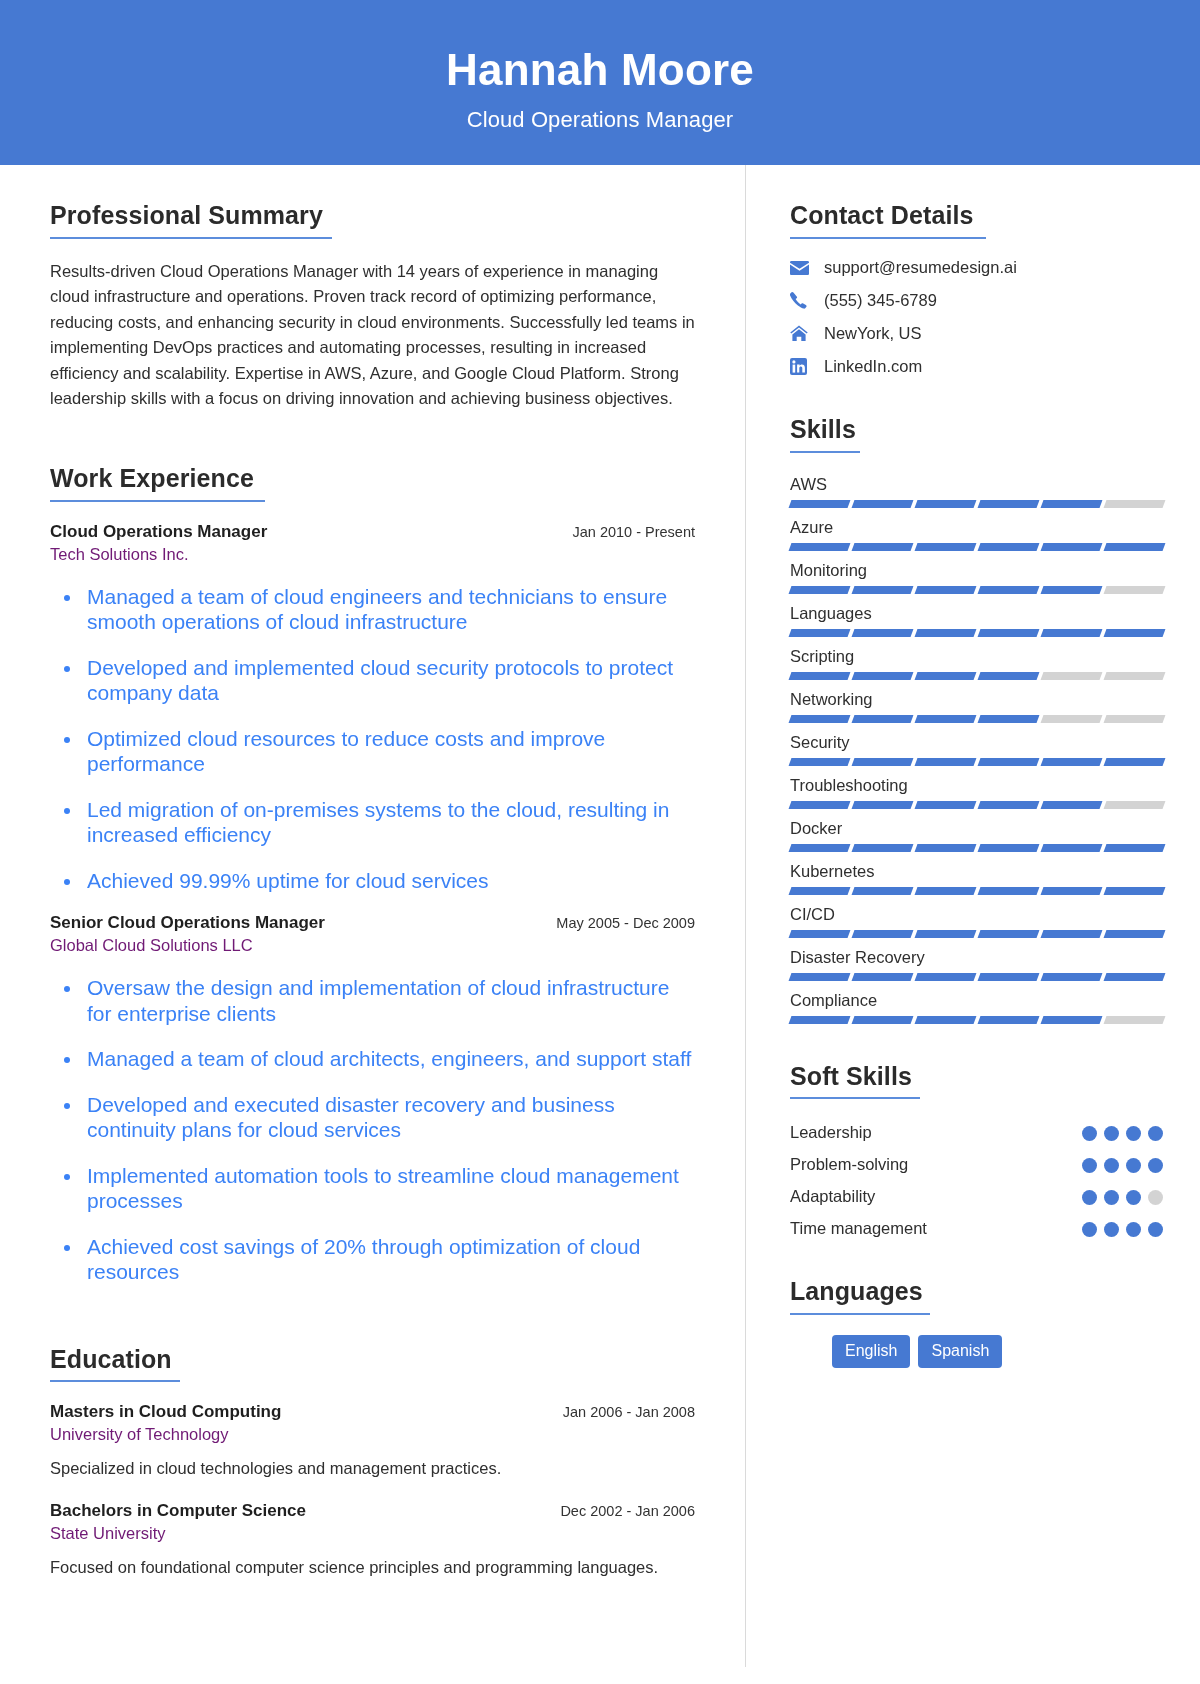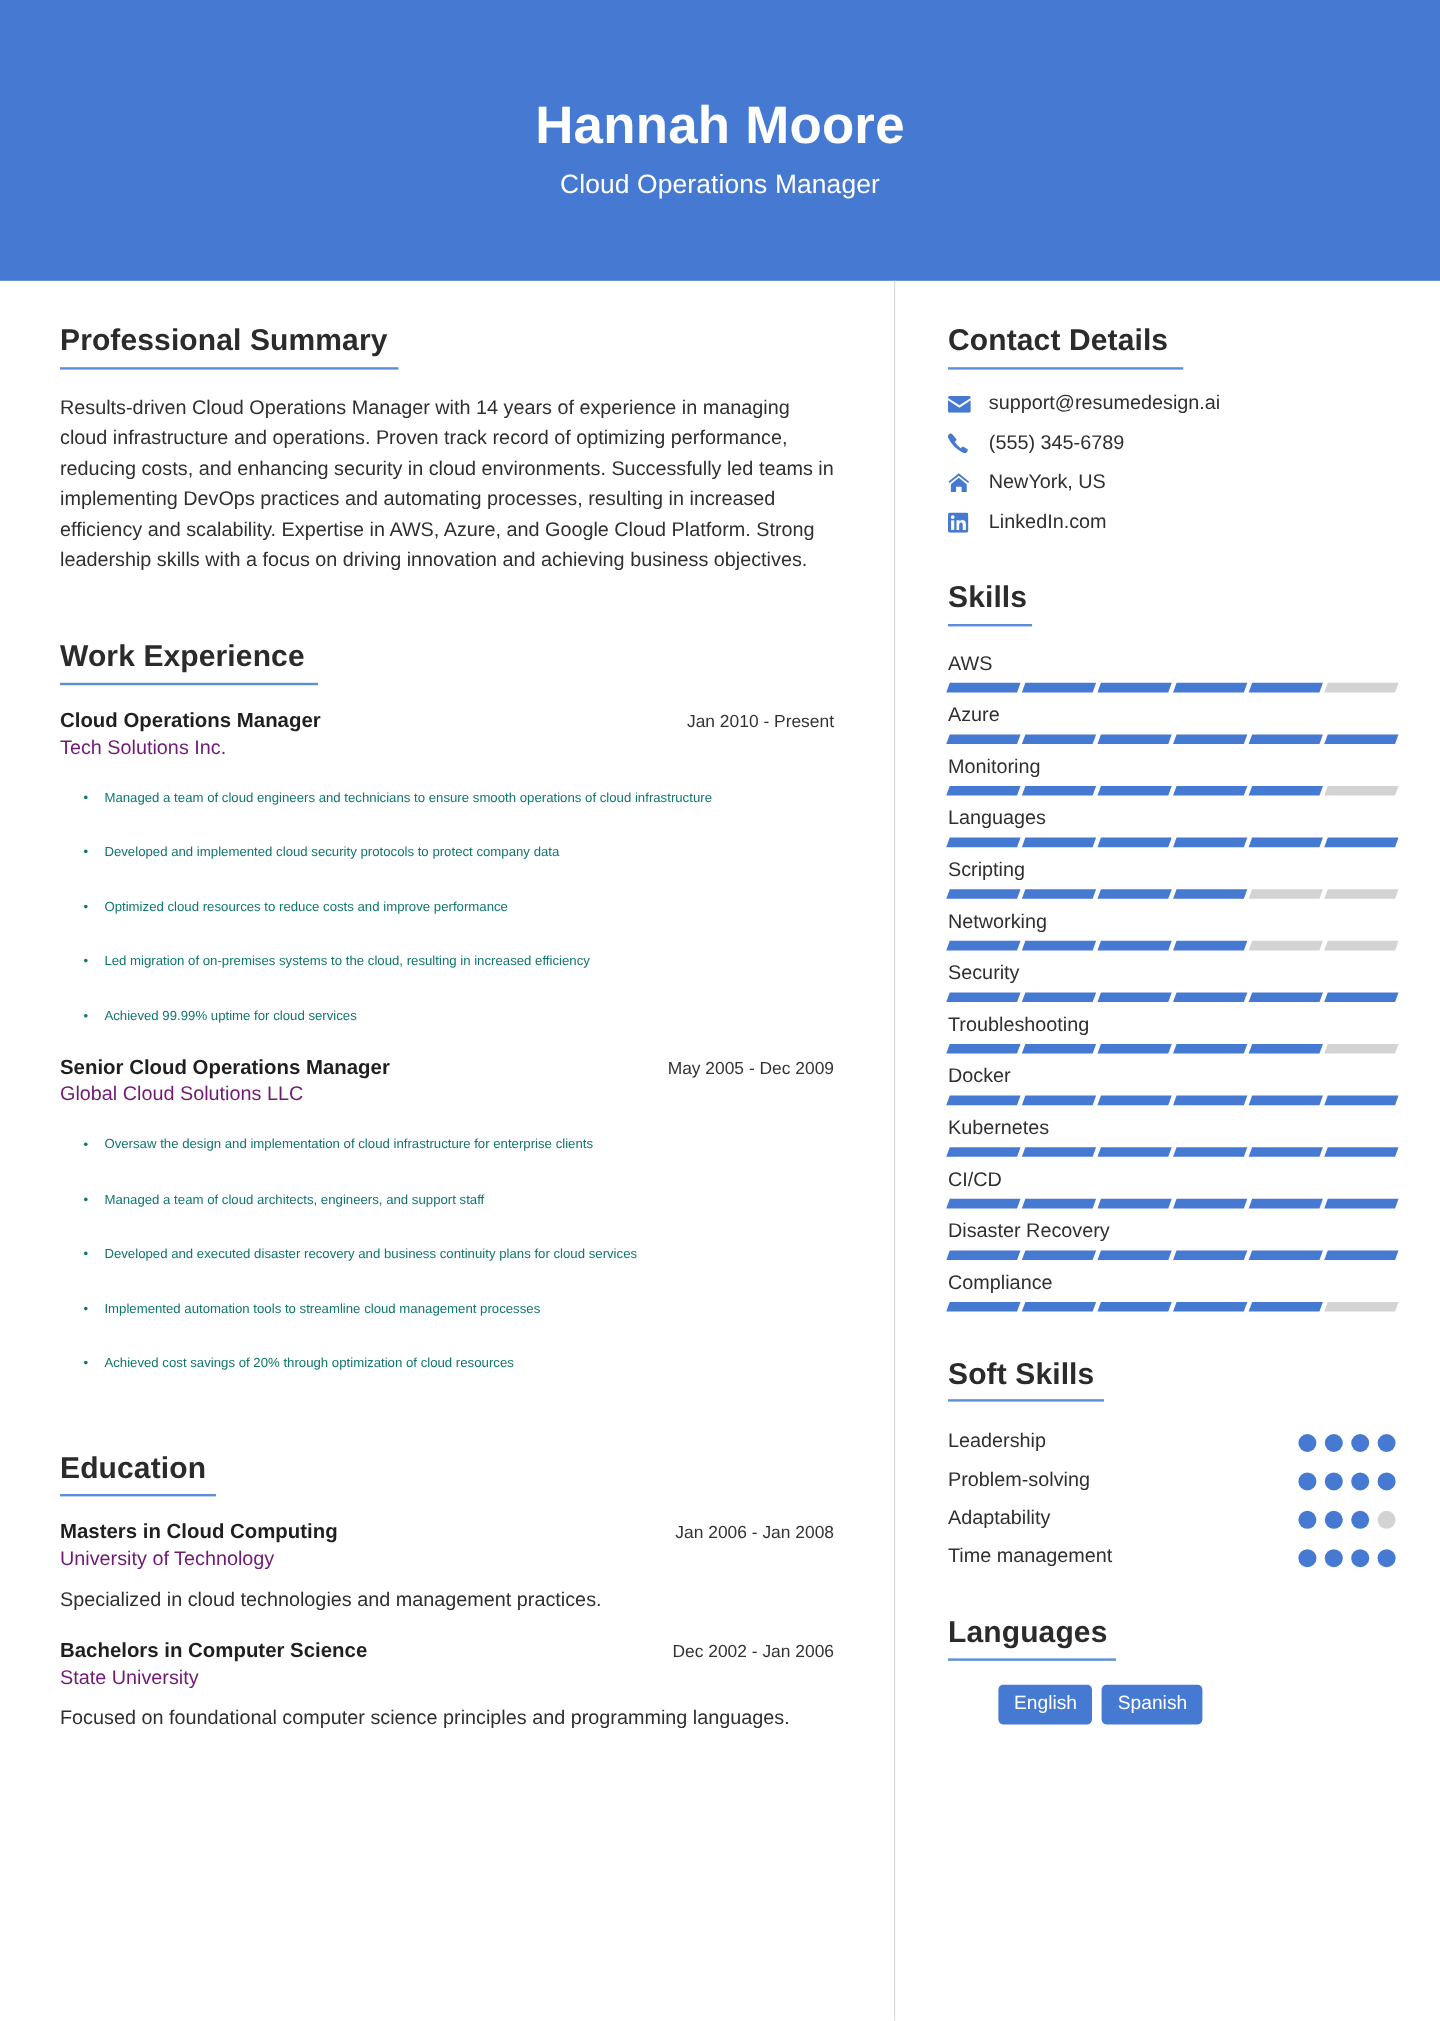--- a/index.html
+++ b/index.html
@@ -13,21 +13,21 @@
   .page {
     width: 1200px;
     height: 1684px;
     position: relative;
     background: #ffffff;
     overflow: hidden;
   }
 
   
   .header {
-    height: 234px;
+    height: 165px;
     background: #4679d2;
     display: flex;
     flex-direction: column;
     align-items: center;
     justify-content: center;
     padding-top: 14px;
   }
   .header-name {
     color: #ffffff;
     font-size: 44px;
@@ -122,23 +122,23 @@
     font-size: 16.5px;
     color: #2f2f2f;
     line-height: 25px;
     margin-top: 12px;
   }
   ul.bullets {
     margin-top: 7px;
     padding-left: 33px;
   }
   ul.bullets li {
-    font-size: 11px;
+    font-size: 21px;
     line-height: 25.5px;
-    color: #0f766e;
+    color: #3b82f6;
     padding-left: 4px;
     margin-bottom: 0px;
     margin-top: 20px;
   }
 
   
   .contact-list { margin-top: -2px; }
   .contact-row {
     display: flex;
     align-items: center;

